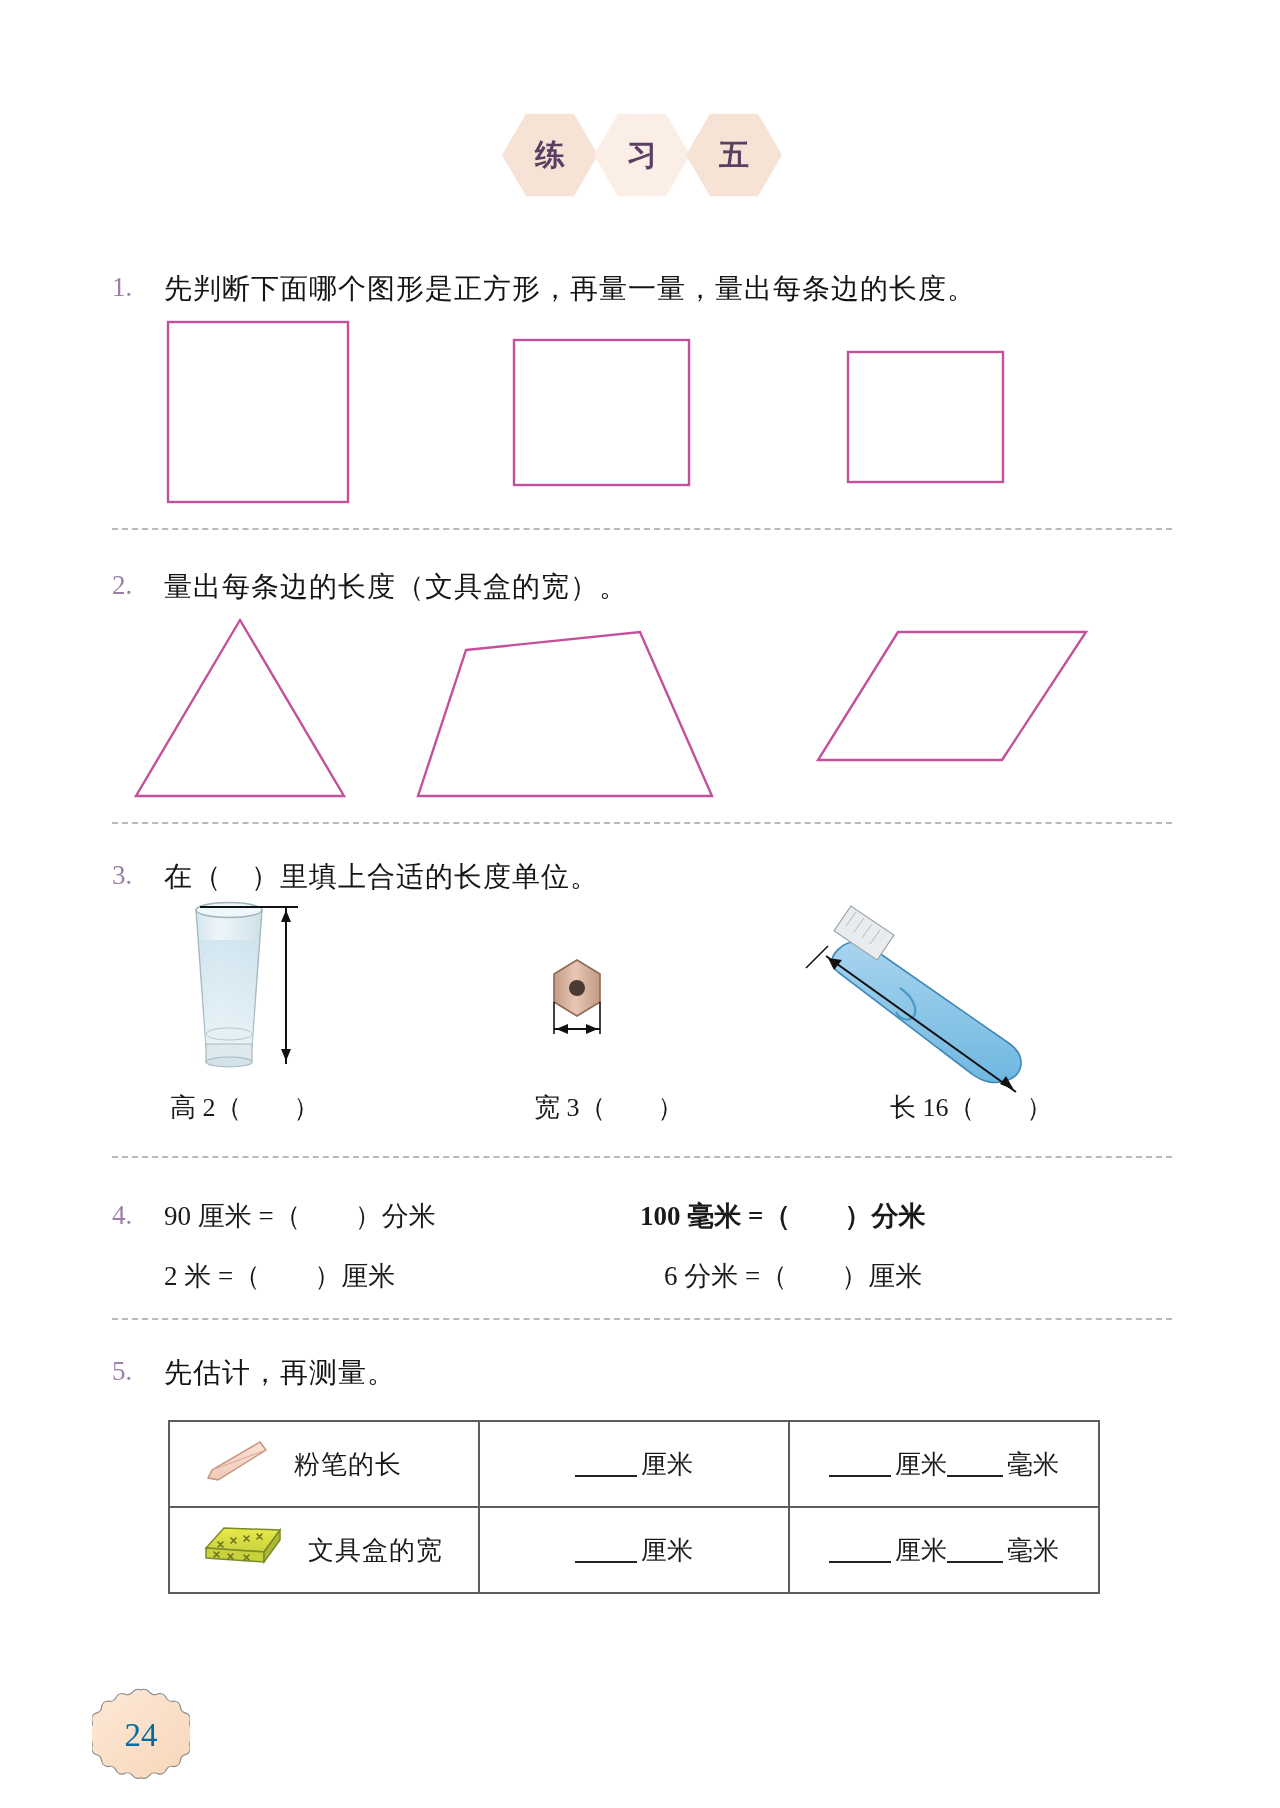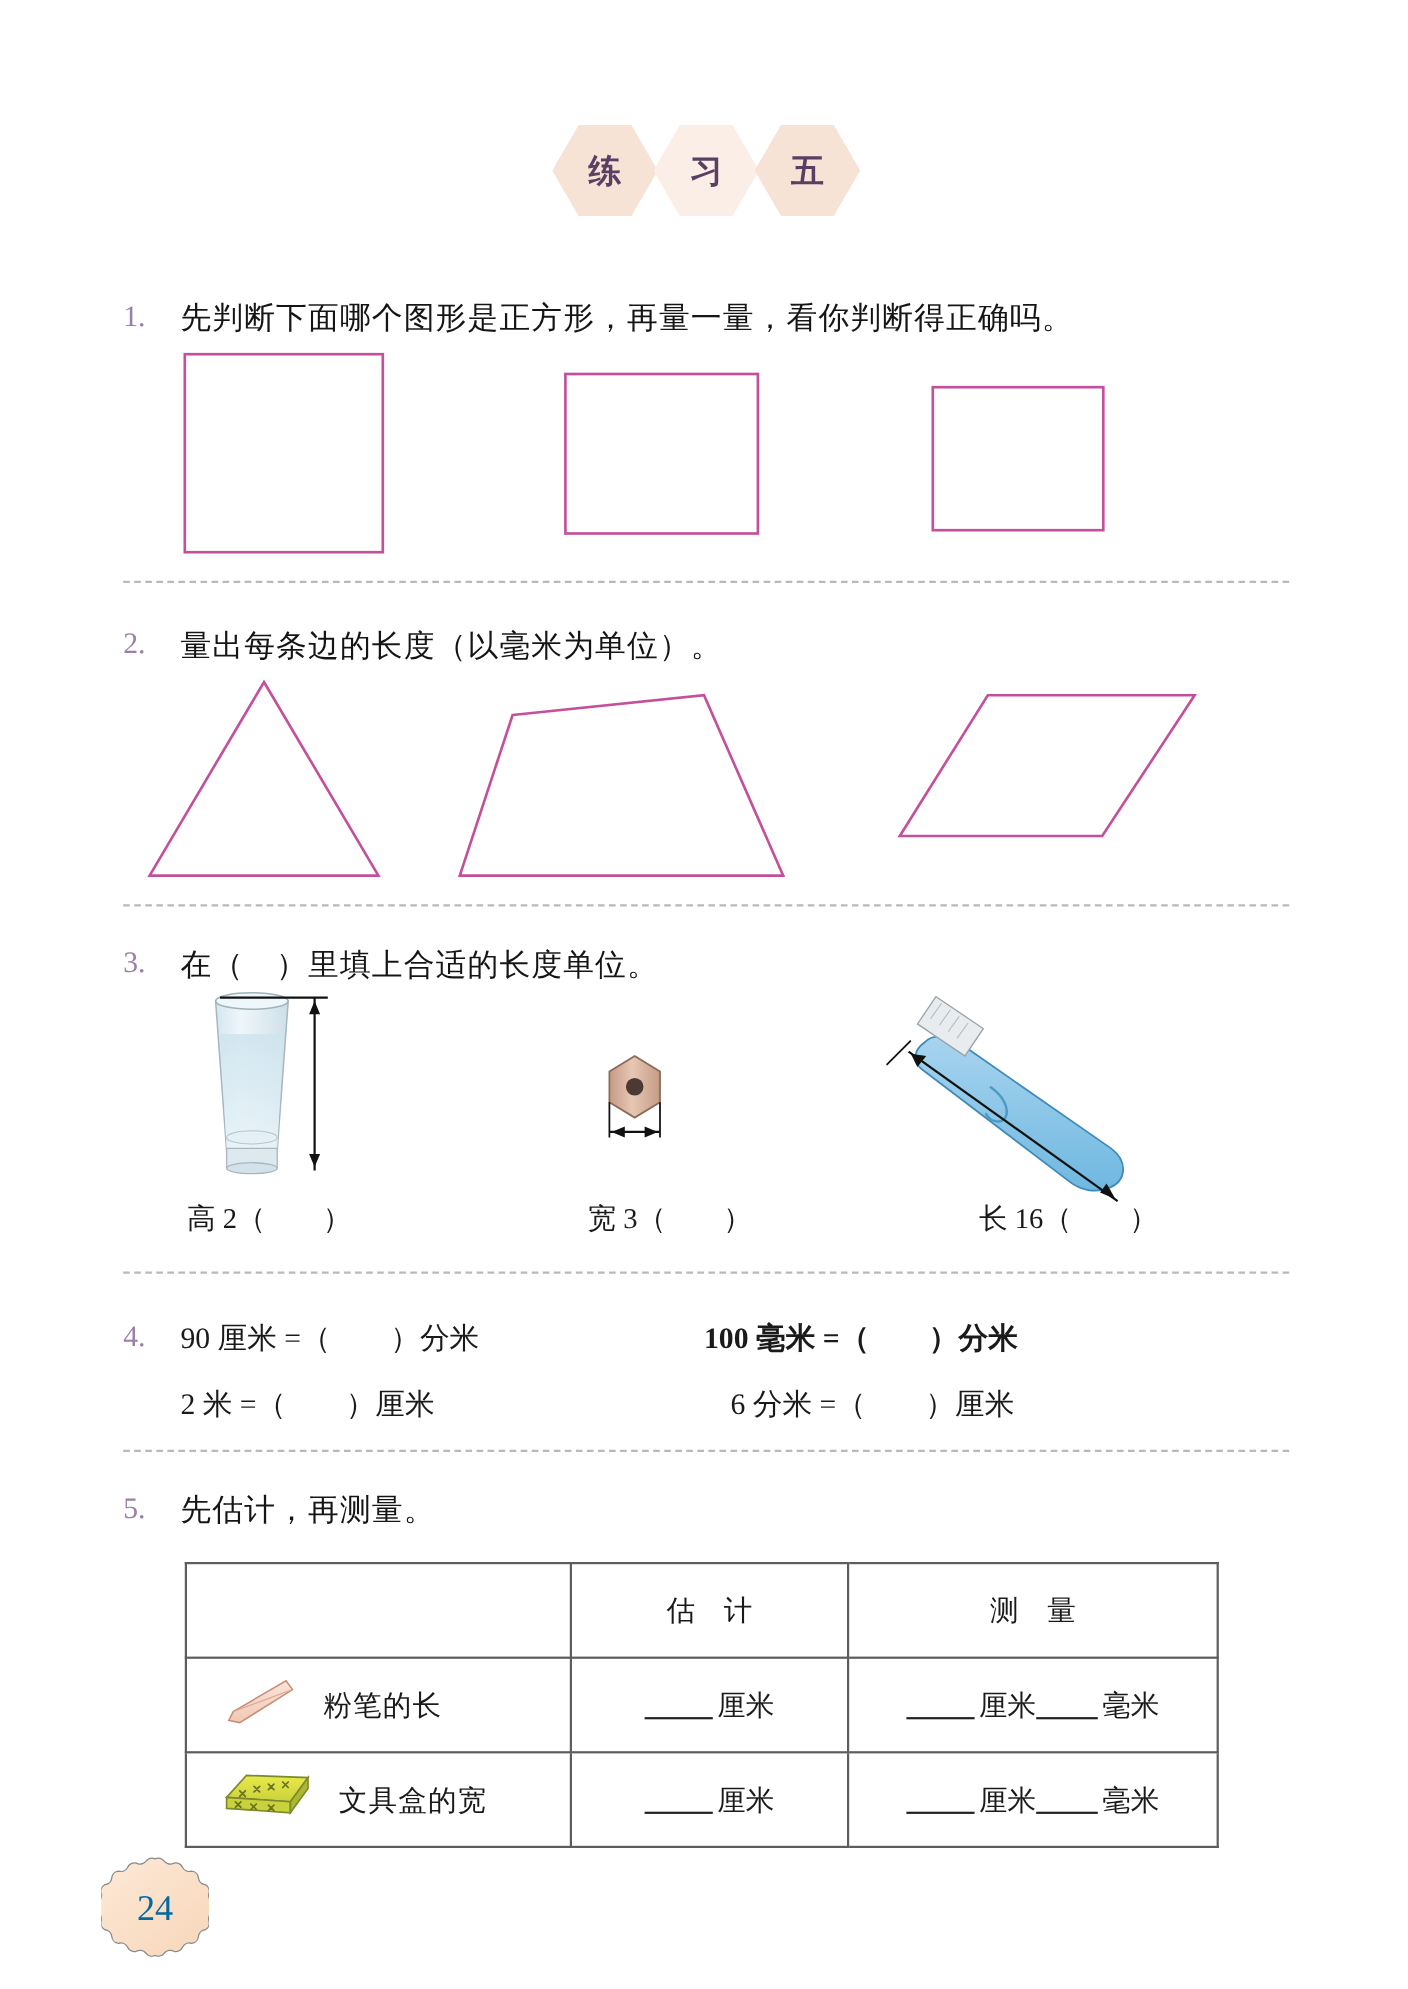--- a/index.html
+++ b/index.html
@@ -153,34 +153,34 @@
 </head>
 <body>
 
 <div class="header">
   <div class="hex">练</div>
   <div class="hex">习</div>
   <div class="hex">五</div>
 </div>
 
 <div class="qnum" style="left:112px; top:272px;">1.</div>
-<div class="qtext" style="left:164px; top:270px;">先判断下面哪个图形是正方形，再量一量，看你判断得正确吗。</div>
+<div class="qtext" style="left:164px; top:270px;">先判断下面哪个图形是正方形，再量一量，量出每条边的长度。</div>
 
 <div class="shapes" style="top:318px; height:180px;">
   <svg width="1280" height="190" viewBox="0 0 1280 190">
     <rect x="168" y="4" width="180" height="180" fill="none" stroke="#c4509b" stroke-width="2.4"></rect>
     <rect x="514" y="22" width="175" height="145" fill="none" stroke="#c4509b" stroke-width="2.4"></rect>
     <rect x="848" y="34" width="155" height="130" fill="none" stroke="#c4509b" stroke-width="2.4"></rect>
   </svg>
 </div>
 
 <div class="dashed" style="top:528px;"></div>
 
 <div class="qnum" style="left:112px; top:570px;">2.</div>
-<div class="qtext" style="left:164px; top:568px;">量出每条边的长度（以毫米为单位）。</div>
+<div class="qtext" style="left:164px; top:568px;">量出每条边的长度（文具盒的宽）。</div>
 
 <div class="shapes" style="top:608px; height:200px;">
   <svg width="1280" height="200" viewBox="0 0 1280 200">
     <polygon points="240,12 344,188 136,188" fill="none" stroke="#c4509b" stroke-width="2.4"></polygon>
     <polygon points="466,42 640,24 712,188 418,188" fill="none" stroke="#c4509b" stroke-width="2.4"></polygon>
     <polygon points="898,24 1086,24 1002,152 818,152" fill="none" stroke="#c4509b" stroke-width="2.4"></polygon>
   </svg>
 </div>
 
 <div class="dashed" style="top:822px;"></div>
@@ -268,25 +268,20 @@
 <div class="eq" style="left:164px; top:1258px;">2 米 =（　　）厘米</div>
 <div class="eq" style="left:664px; top:1258px;">6 分米 =（　　）厘米</div>
 
 <div class="dashed" style="top:1318px;"></div>
 
 <div class="qnum" style="left:112px; top:1356px;">5.</div>
 <div class="qtext" style="left:164px; top:1354px;">先估计，再测量。</div>
 
 <table class="measure">
   <tbody>
-      <tr>
-    <th class="col-item"></th>
-    <th class="col-est">估　计</th>
-    <th class="col-mea">测　量</th>
-  </tr>
   <tr>
     <td>
       <div class="row-item-cell">
         <span>
           <svg width="78" height="50" viewBox="0 0 78 50">
             <defs>
               <linearGradient id="chalkG" x1="0" y1="0" x2="0" y2="1">
                 <stop offset="0%" stop-color="#fbe3d8"></stop>
                 <stop offset="100%" stop-color="#f0c8b6"></stop>
               </linearGradient>

